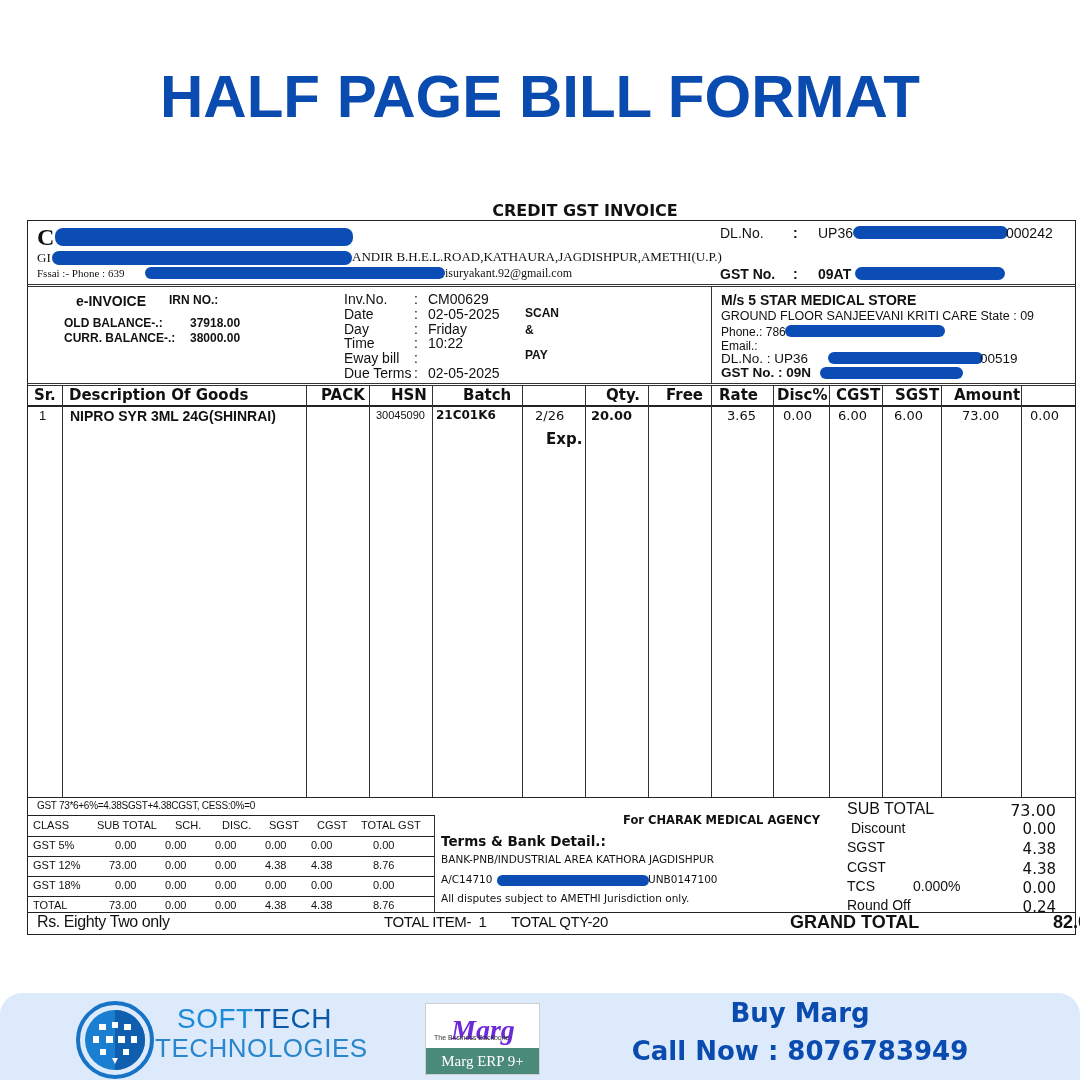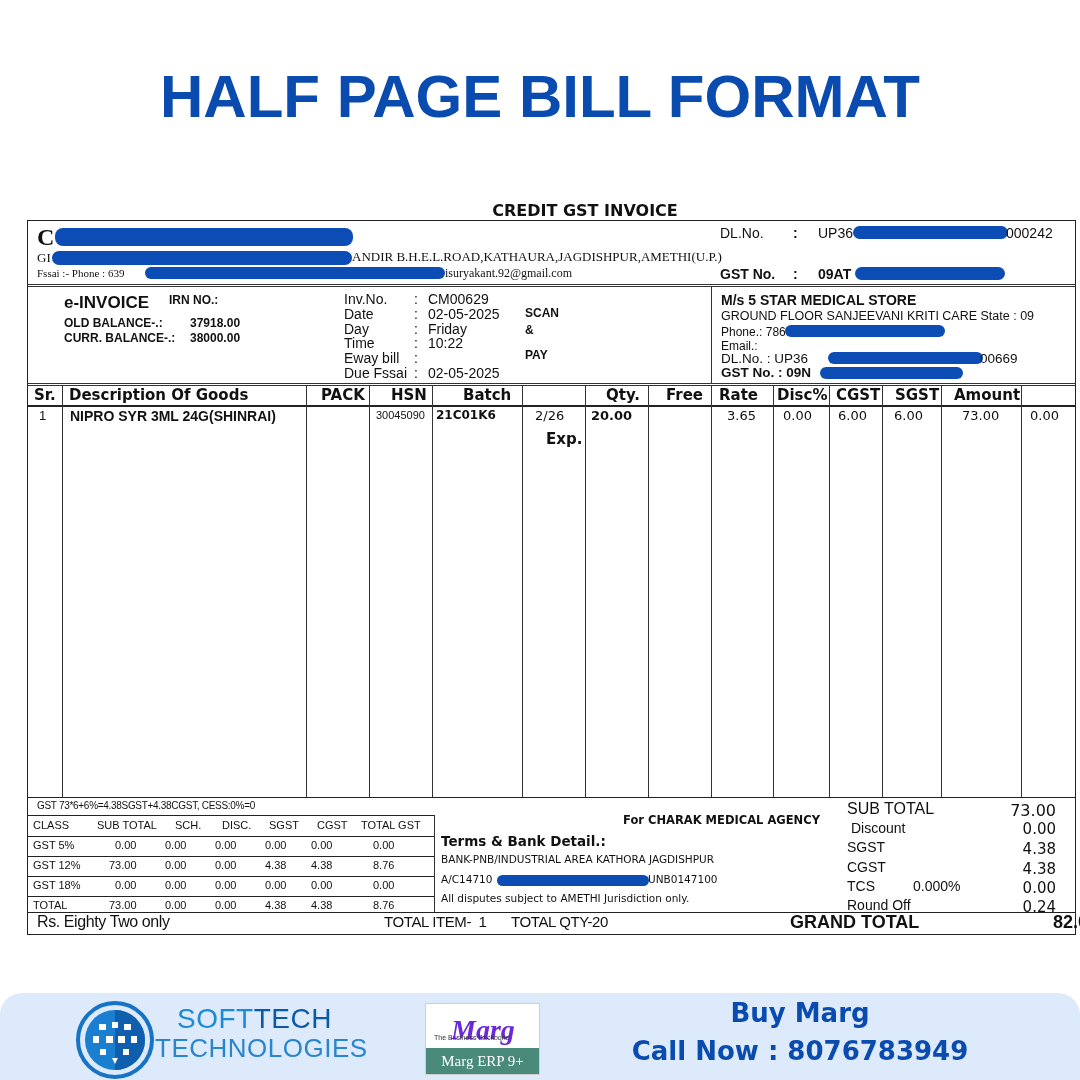--- a/index.html
+++ b/index.html
@@ -83,34 +83,34 @@
 <div class="redact" style="left:853px;top:226px;width:155px;height:13px;"></div>
 <div class="abs" style="left:1006px;top:225px;font-size:14px;">000242</div>
 
 <div class="abs b" style="left:720px;top:266px;font-size:14px;">GST No.</div>
 <div class="abs b" style="left:793px;top:266px;font-size:14px;">:</div>
 <div class="abs b" style="left:818px;top:266px;font-size:14px;">09AT</div>
 <div class="redact" style="left:855px;top:267px;width:150px;height:13px;"></div>
 
 <div class="hline dbl" style="left:27px;top:284px;width:1049px;"></div>
 
-<div class="abs b" style="left:64px;top:293px;font-size:17px;">e-INVOICE</div>
+<div class="abs b" style="left:76px;top:293px;font-size:14px;">e-INVOICE</div>
 <div class="abs b" style="left:169px;top:293px;font-size:12px;">IRN NO.:</div>
 <div class="abs b" style="left:64px;top:316px;font-size:12px;">OLD BALANCE-.:</div>
 <div class="abs b" style="left:190px;top:316px;font-size:12px;">37918.00</div>
 <div class="abs b" style="left:64px;top:331px;font-size:12px;">CURR. BALANCE-.:</div>
 <div class="abs b" style="left:190px;top:331px;font-size:12px;">38000.00</div>
 
 <div class="abs" style="left:344px;top:292px;font-size:14px;line-height:14.8px;">
   <div>Inv.No.</div>
   <div>Date</div>
   <div>Day</div>
   <div>Time</div>
   <div>Eway bill</div>
-  <div>Due Fssai</div>
+  <div>Due Terms</div>
 </div>
 <div class="abs" style="left:414px;top:292px;font-size:14px;line-height:14.8px;">
   <div>:</div>
     <div>:</div>
     <div>:</div>
     <div>:</div>
     <div>:</div>
     <div>:</div>
 </div>
 <div class="abs" style="left:428px;top:292px;font-size:14px;line-height:14.8px;">
@@ -127,21 +127,21 @@
 
 <div class="vline" style="left:711px;top:286px;height:98px;"></div>
 
 <div class="abs b" style="left:721px;top:292px;font-size:14px;">M/s 5 STAR MEDICAL STORE</div>
 <div class="abs" style="left:721px;top:309px;font-size:12.5px;">GROUND FLOOR SANJEEVANI KRITI CARE  State : 09</div>
 <div class="abs" style="left:721px;top:325px;font-size:12px;">Phone.: 7860</div>
 <div class="redact" style="left:785px;top:325px;width:160px;height:12px;"></div>
 <div class="abs" style="left:721px;top:339px;font-size:12px;">Email.:</div>
 <div class="abs" style="left:721px;top:351px;font-size:13.5px;">DL.No.   : UP36</div>
 <div class="redact" style="left:828px;top:352px;width:155px;height:12px;"></div>
-<div class="abs" style="left:980px;top:351px;font-size:13.5px;">00669</div>
+<div class="abs" style="left:980px;top:351px;font-size:13.5px;">00519</div>
 <div class="abs b" style="left:721px;top:365px;font-size:13.5px;">GST No. : 09N</div>
 <div class="redact" style="left:820px;top:367px;width:143px;height:12px;"></div>
 
 <div class="hline dbl" style="left:27px;top:383px;width:1049px;"></div>
 
 <div class="col-h" style="left:34px;">Sr.</div>
 <div class="col-h" style="left:69px;">Description Of Goods</div>
 <div class="col-h" style="left:321px;">PACK</div>
 <div class="col-h" style="left:391px;">HSN</div>
 <div class="col-h" style="left:463px;">Batch</div>

